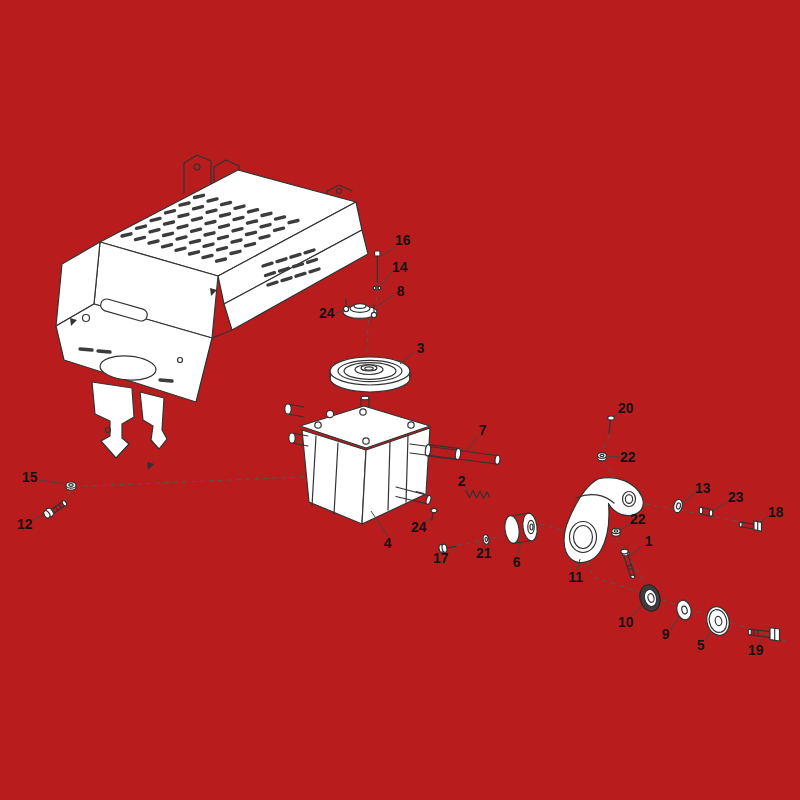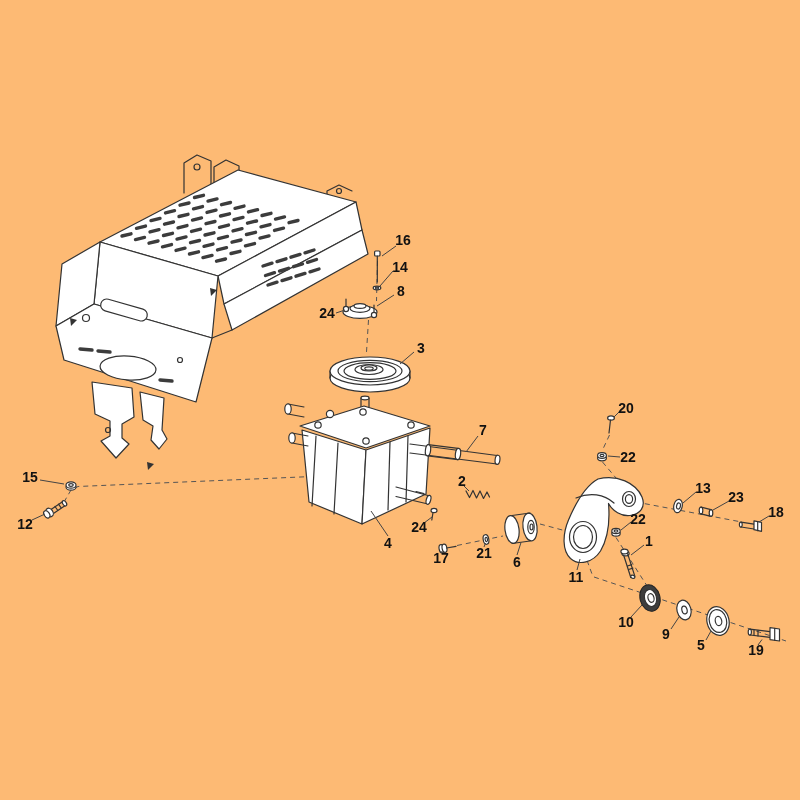--- a/index.html
+++ b/index.html
@@ -1,16 +1,16 @@
 <!DOCTYPE html>
 <html><head>
 <meta charset="utf-8">
 <style>
   html,body{margin:0;padding:0;width:800px;height:800px;background:#ffffff;}
-  .stage{position:relative;width:800px;height:800px;background:#fdba74;overflow:hidden;}
+  .stage{position:relative;width:800px;height:800px;background:#b91c1c;overflow:hidden;}
   svg{display:block;}
   .ln{stroke:#333;stroke-width:1.2;fill:none;stroke-linejoin:round;stroke-linecap:round;}
   .fw{stroke:#333;stroke-width:1.2;fill:#ffffff;stroke-linejoin:round;}
   .fd{fill:#333;stroke:none;}
   .slot{stroke:#3c3c3c;stroke-width:3.4;stroke-linecap:round;}
   .dash{stroke:#555;stroke-width:1;stroke-dasharray:5 4;fill:none;}
   .leader{stroke:#444;stroke-width:1;}
   .callout{font-family:"Liberation Sans",sans-serif;font-size:14px;font-weight:bold;fill:#111;text-anchor:middle;}
 </style>
 </head>

